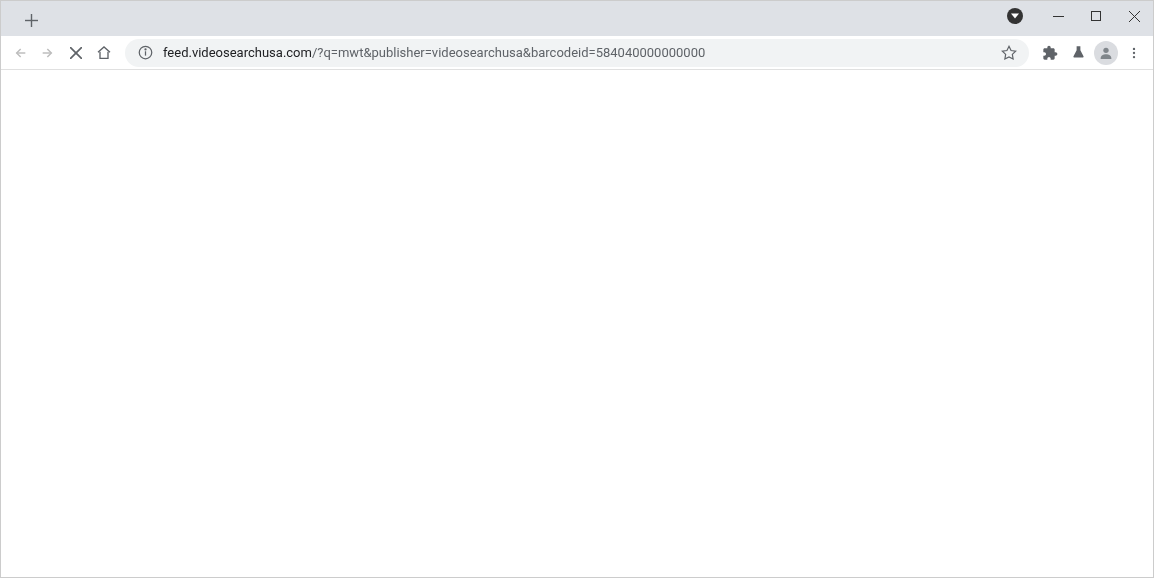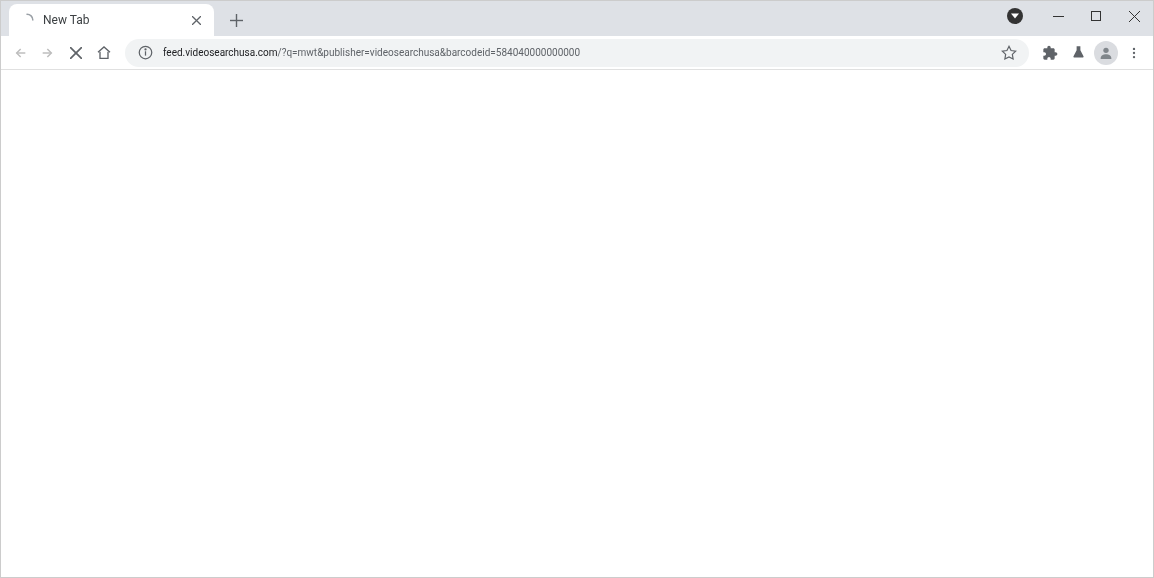--- a/index.html
+++ b/index.html
@@ -124,21 +124,21 @@
     }
     .omnibox {
       flex: 1;
       height: 28px;
       background: #f1f3f4;
       border-radius: 14px;
       display: flex;
       align-items: center;
       padding: 0 12px;
       margin: 0 6px;
-      font-size: 10px;
+      font-size: 13px;
     }
     .omnibox-icon {
       width: 16px;
       height: 16px;
       margin-right: 10px;
       color: #5f6368;
       display: flex;
       align-items: center;
       justify-content: center;
     }
@@ -185,34 +185,20 @@
       height: calc(100% - 69px);
     }
     svg {
       display: block;
     }
   </style>
 </head>
 <body>
 
 <div class="title-bar">
-  <div class="tab">
-    <span class="tab-favicon">
-      <svg width="14" height="14" viewBox="0 0 24 24" fill="none" stroke="#9aa0a6" stroke-width="2.5">
-        <path d="M12 2 A10 10 0 0 1 22 12" stroke-linecap="round"></path>
-      </svg>
-    </span>
-    <span class="tab-title">New Tab</span>
-    <span class="tab-close">
-      <svg width="9" height="9" viewBox="0 0 10 10" stroke="#5f6368" stroke-width="1.4">
-        <line x1="0" y1="0" x2="10" y2="10"></line>
-        <line x1="10" y1="0" x2="0" y2="10"></line>
-      </svg>
-    </span>
-  </div>
   <div class="new-tab-btn">
     <svg width="13" height="13" viewBox="0 0 14 14" stroke="#5f6368" stroke-width="1.5">
       <line x1="7" y1="0" x2="7" y2="14"></line>
       <line x1="0" y1="7" x2="14" y2="7"></line>
     </svg>
   </div>
   <div class="ext-indicator">
     <svg width="8" height="8" viewBox="0 0 10 10" fill="#fff">
       <polygon points="5,8 0,2 10,2"></polygon>
     </svg>

